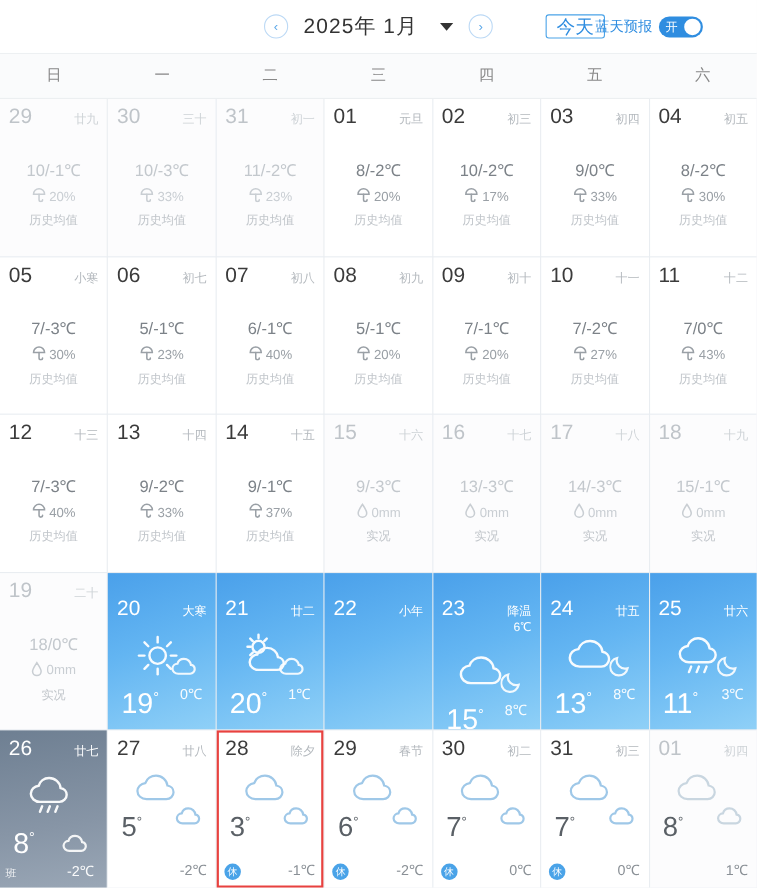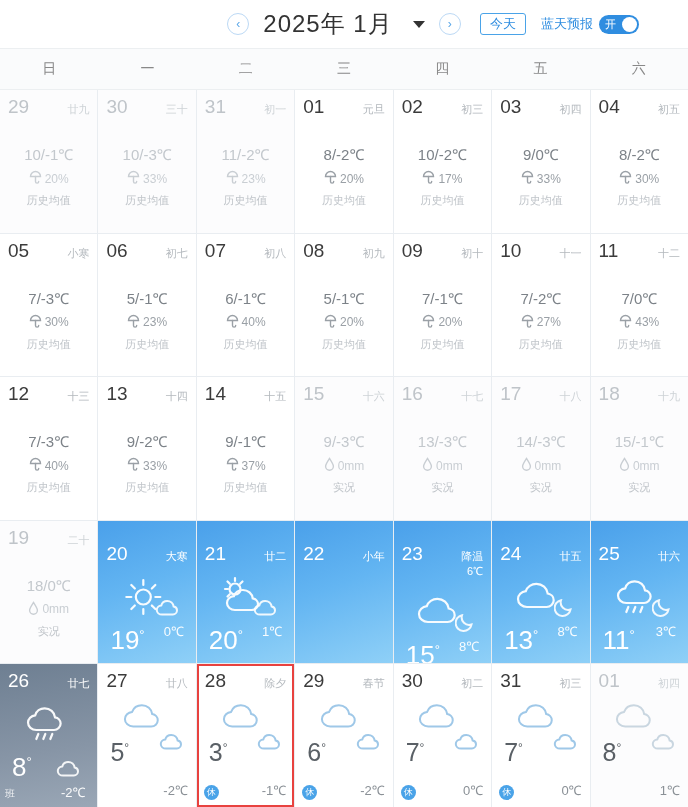--- a/index.html
+++ b/index.html
@@ -24,42 +24,42 @@
   .nav-btn {
     width: 22px; height: 22px;
     border-radius: 50%;
     border: 1px solid #bcd9f5;
     color: #5aa7e8;
     display: flex; align-items: center; justify-content: center;
     font-size: 12px; line-height: 1;
     background: #fff;
   }
   .month-title {
-    font-size: 24px;
+    font-size: 19px;
     color: #333;
     margin: 0 14px;
     letter-spacing: 1px;
   }
   .caret {
     width: 0; height: 0;
     border-left: 6px solid transparent;
     border-right: 6px solid transparent;
     border-top: 7px solid #333;
     margin-left: 6px;
   }
   .center-group { display: flex; align-items: center; }
   .today-btn {
     position: absolute;
-    left: 480px;
+    left: 496px;
     height: 22px;
     padding: 0 9px;
     border: 1px solid #4aa3e8;
     border-radius: 3px;
     color: #2f8de0;
-    font-size: 13px;
+    font-size: 17px;
     display: flex; align-items: center;
     background: #fff;
   }
   .forecast-group {
     position: absolute;
     left: 541px;
     display: flex; align-items: center;
     font-size: 13px;
     color: #2f8de0;
   }

